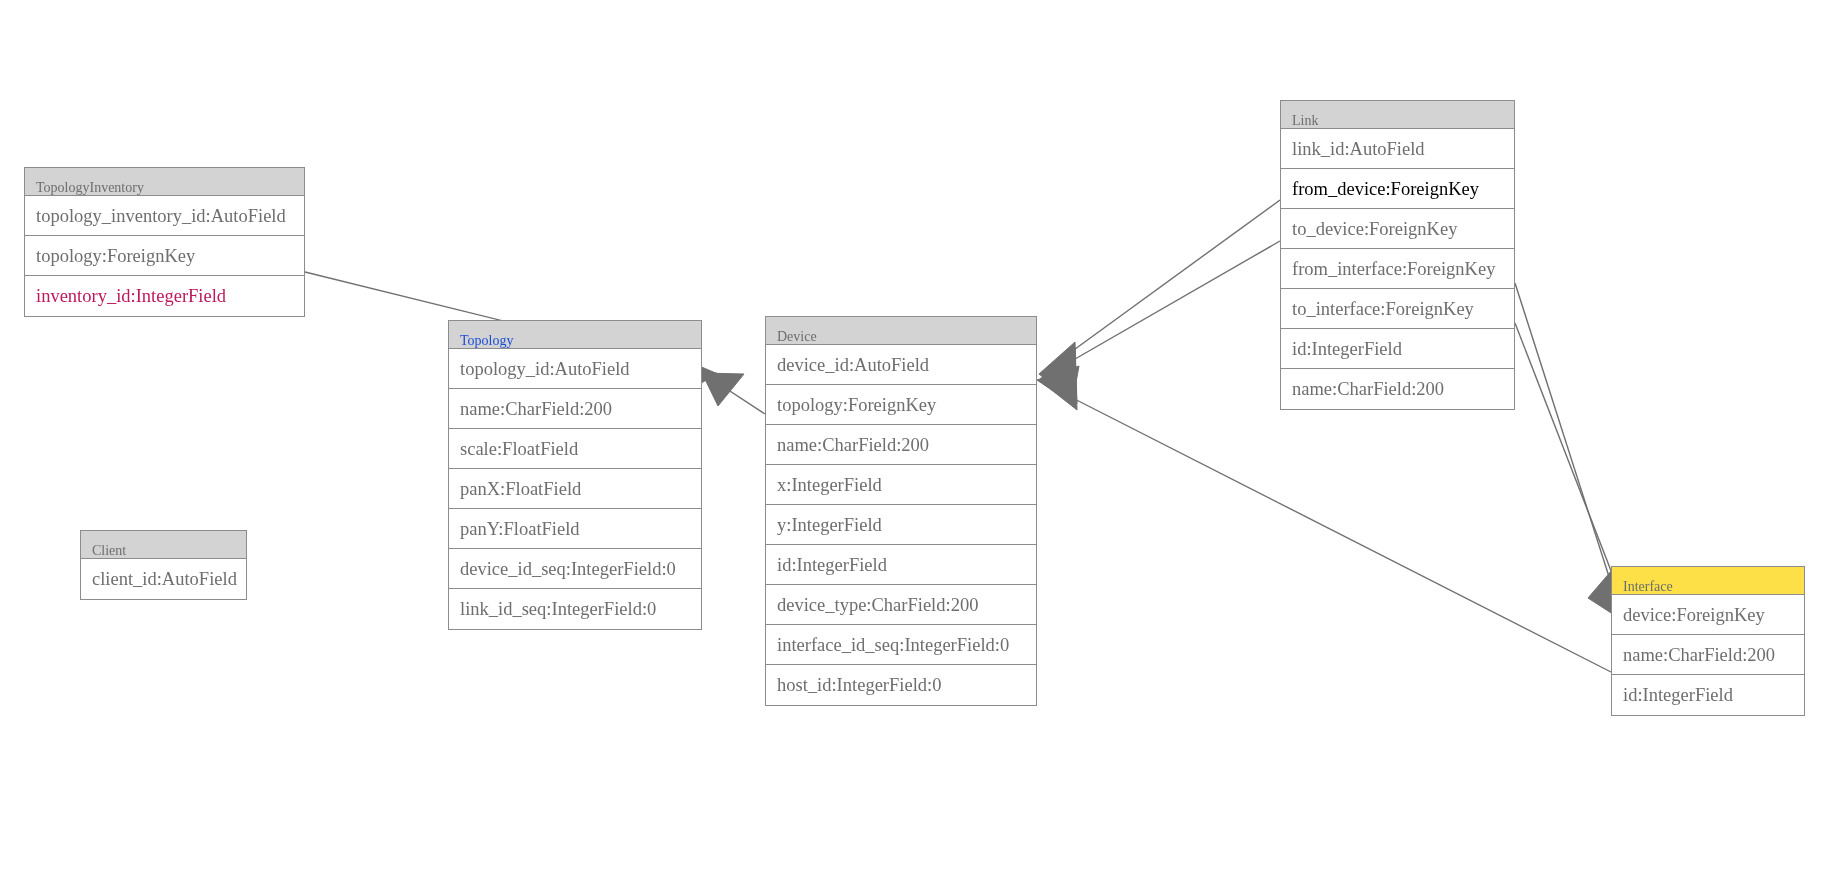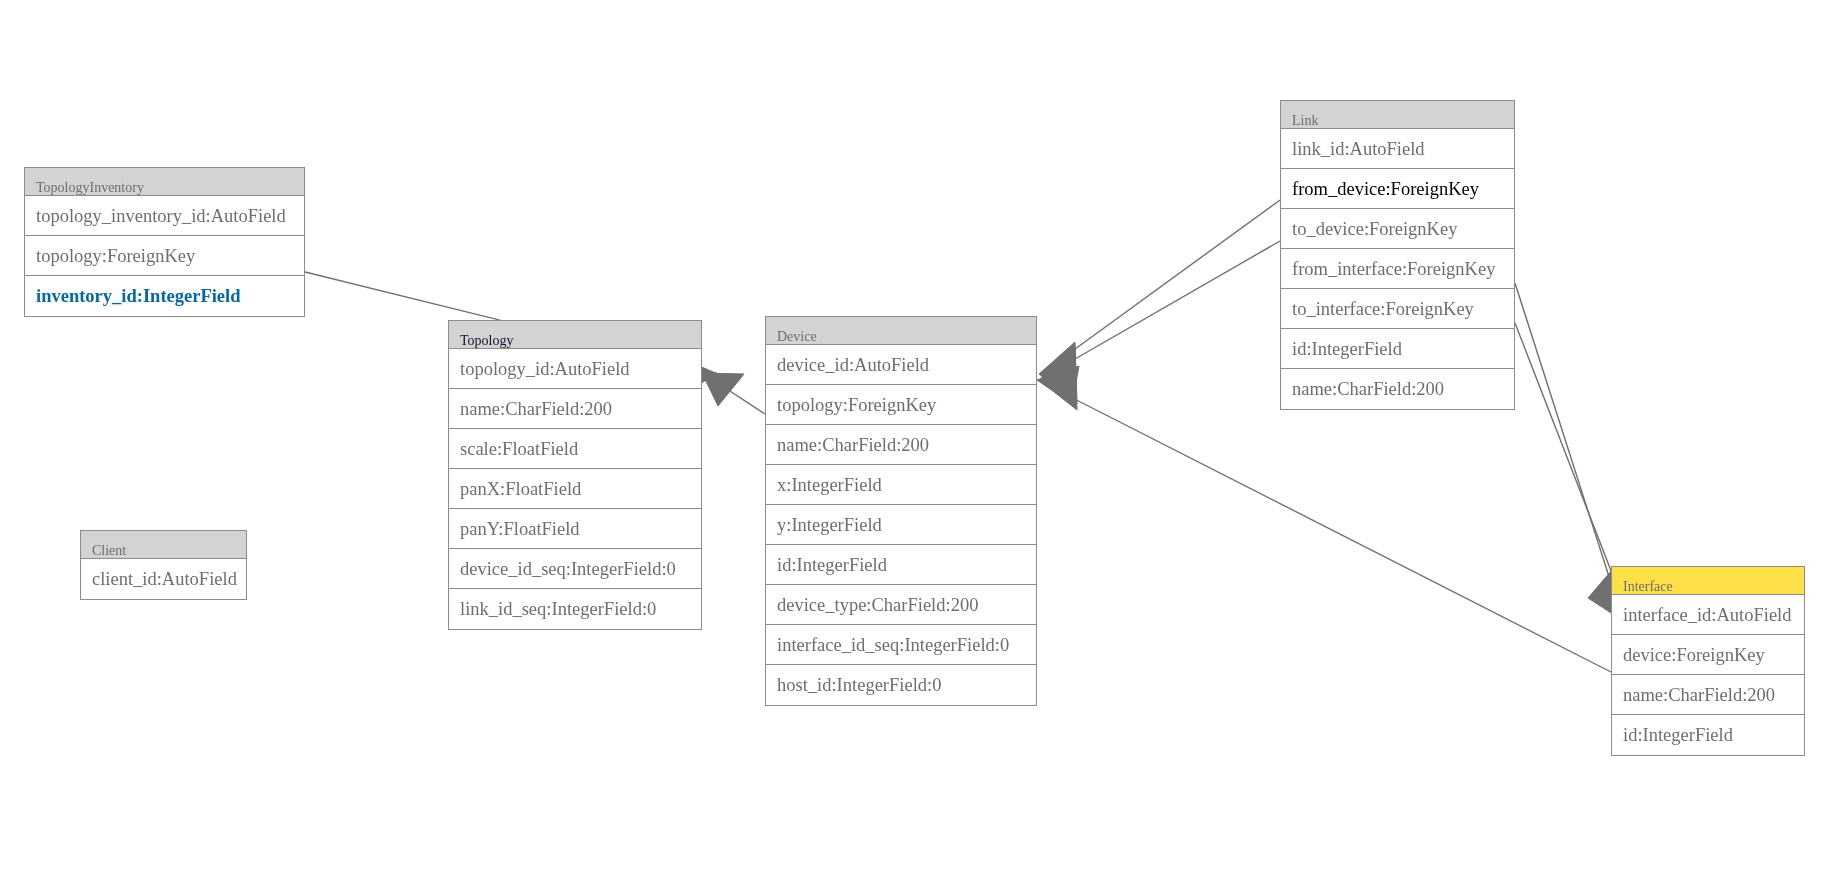--- a/index.html
+++ b/index.html
@@ -97,31 +97,31 @@
         <path d="M 1037,380 L 1079,366 L 1072,404 Z" fill="#707070" stroke="#707070" stroke-width="1"></path>
       </g>
     </svg>
 
   <div id="entities-layer">
       <div class="entity" style="left: 24px; top: 167px; width: 281px; border-color: rgb(140, 140, 140);">
         <div class="entity-title" style="background: rgb(211, 211, 211); color: rgb(110, 110, 110); border-bottom-color: rgb(140, 140, 140);">TopologyInventory</div>
         <div class="entity-fields">
           <div class="field-row" style="color: rgb(110, 110, 110); border-bottom-color: rgb(140, 140, 140);">topology_inventory_id:AutoField</div>
           <div class="field-row" style="color: rgb(110, 110, 110); border-bottom-color: rgb(140, 140, 140);">topology:ForeignKey</div>
-          <div class="field-row" style="color: #0369a1; border-bottom-color: rgb(140, 140, 140); font-weight: bold;">inventory_id:IntegerField</div>
+          <div class="field-row" style="color: #be185d; border-bottom-color: rgb(140, 140, 140);">inventory_id:IntegerField</div>
         </div>
       </div>
       <div class="entity" style="left: 80px; top: 530px; width: 167px; border-color: rgb(140, 140, 140);">
         <div class="entity-title" style="background: rgb(211, 211, 211); color: rgb(110, 110, 110); border-bottom-color: rgb(140, 140, 140);">Client</div>
         <div class="entity-fields">
           <div class="field-row" style="color: rgb(110, 110, 110); border-bottom-color: rgb(140, 140, 140); text-align: center;">client_id:AutoField</div>
         </div>
       </div>
       <div class="entity" style="left: 448px; top: 320px; width: 254px; border-color: rgb(140, 140, 140);">
-        <div class="entity-title" style="background: rgb(211, 211, 211); color: #0f172a; border-bottom-color: rgb(140, 140, 140);">Topology</div>
+        <div class="entity-title" style="background: rgb(211, 211, 211); color: #1d4ed8; border-bottom-color: rgb(140, 140, 140);">Topology</div>
         <div class="entity-fields">
           <div class="field-row" style="color: rgb(110, 110, 110); border-bottom-color: rgb(140, 140, 140);">topology_id:AutoField</div>
           <div class="field-row" style="color: rgb(110, 110, 110); border-bottom-color: rgb(140, 140, 140);">name:CharField:200</div>
           <div class="field-row" style="color: rgb(110, 110, 110); border-bottom-color: rgb(140, 140, 140);">scale:FloatField</div>
           <div class="field-row" style="color: rgb(110, 110, 110); border-bottom-color: rgb(140, 140, 140);">panX:FloatField</div>
           <div class="field-row" style="color: rgb(110, 110, 110); border-bottom-color: rgb(140, 140, 140);">panY:FloatField</div>
           <div class="field-row" style="color: rgb(110, 110, 110); border-bottom-color: rgb(140, 140, 140);">device_id_seq:IntegerField:0</div>
           <div class="field-row" style="color: rgb(110, 110, 110); border-bottom-color: rgb(140, 140, 140);">link_id_seq:IntegerField:0</div>
         </div>
       </div>
@@ -147,21 +147,20 @@
           <div class="field-row" style="color: rgb(110, 110, 110); border-bottom-color: rgb(140, 140, 140);">to_device:ForeignKey</div>
           <div class="field-row" style="color: rgb(110, 110, 110); border-bottom-color: rgb(140, 140, 140);">from_interface:ForeignKey</div>
           <div class="field-row" style="color: rgb(110, 110, 110); border-bottom-color: rgb(140, 140, 140);">to_interface:ForeignKey</div>
           <div class="field-row" style="color: rgb(110, 110, 110); border-bottom-color: rgb(140, 140, 140);">id:IntegerField</div>
           <div class="field-row" style="color: rgb(110, 110, 110); border-bottom-color: rgb(140, 140, 140);">name:CharField:200</div>
         </div>
       </div>
       <div class="entity" style="left: 1611px; top: 566px; width: 194px; border-color: rgb(140, 140, 140);">
         <div class="entity-title" style="background: #fde047; color: rgb(110, 110, 110); border-bottom-color: rgb(140, 140, 140);">Interface</div>
         <div class="entity-fields">
-          <div class="field-row" style="color: rgb(110, 110, 110); border-bottom-color: rgb(140, 140, 140);">interface_id:AutoField</div>
           <div class="field-row" style="color: rgb(110, 110, 110); border-bottom-color: rgb(140, 140, 140);">device:ForeignKey</div>
           <div class="field-row" style="color: rgb(110, 110, 110); border-bottom-color: rgb(140, 140, 140);">name:CharField:200</div>
           <div class="field-row" style="color: rgb(110, 110, 110); border-bottom-color: rgb(140, 140, 140);">id:IntegerField</div>
         </div>
       </div>
     </div>
 
 </div>
 
 </body></html>

